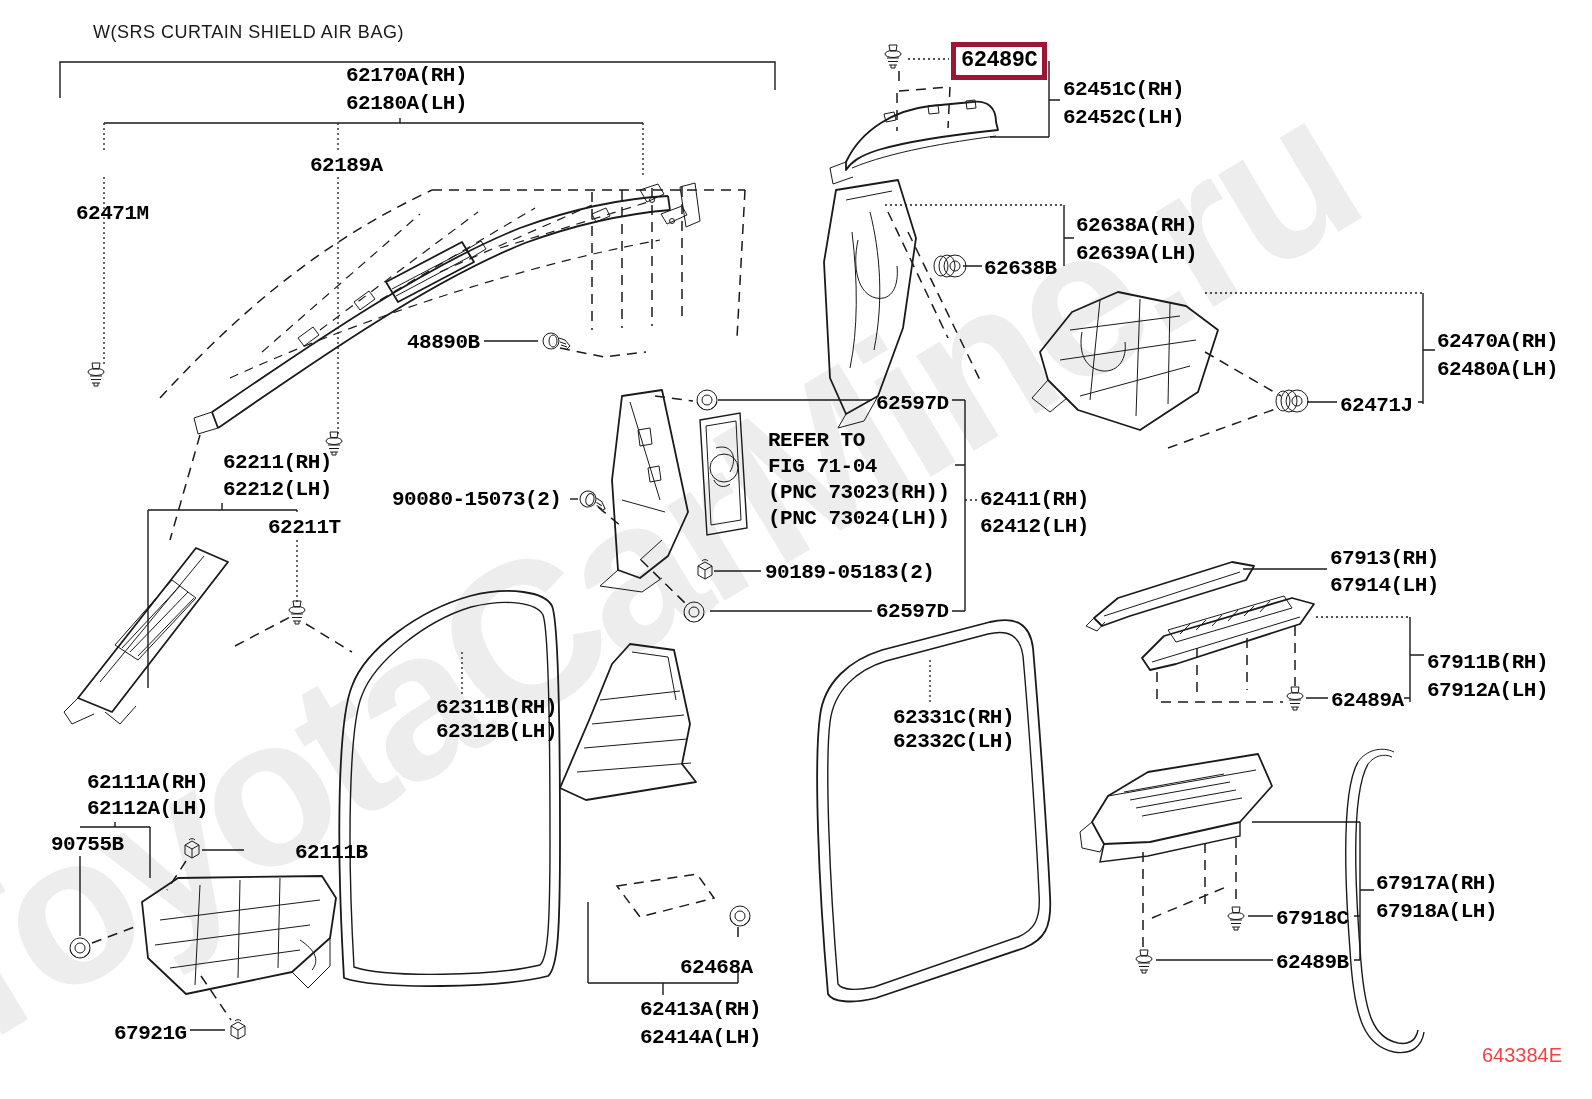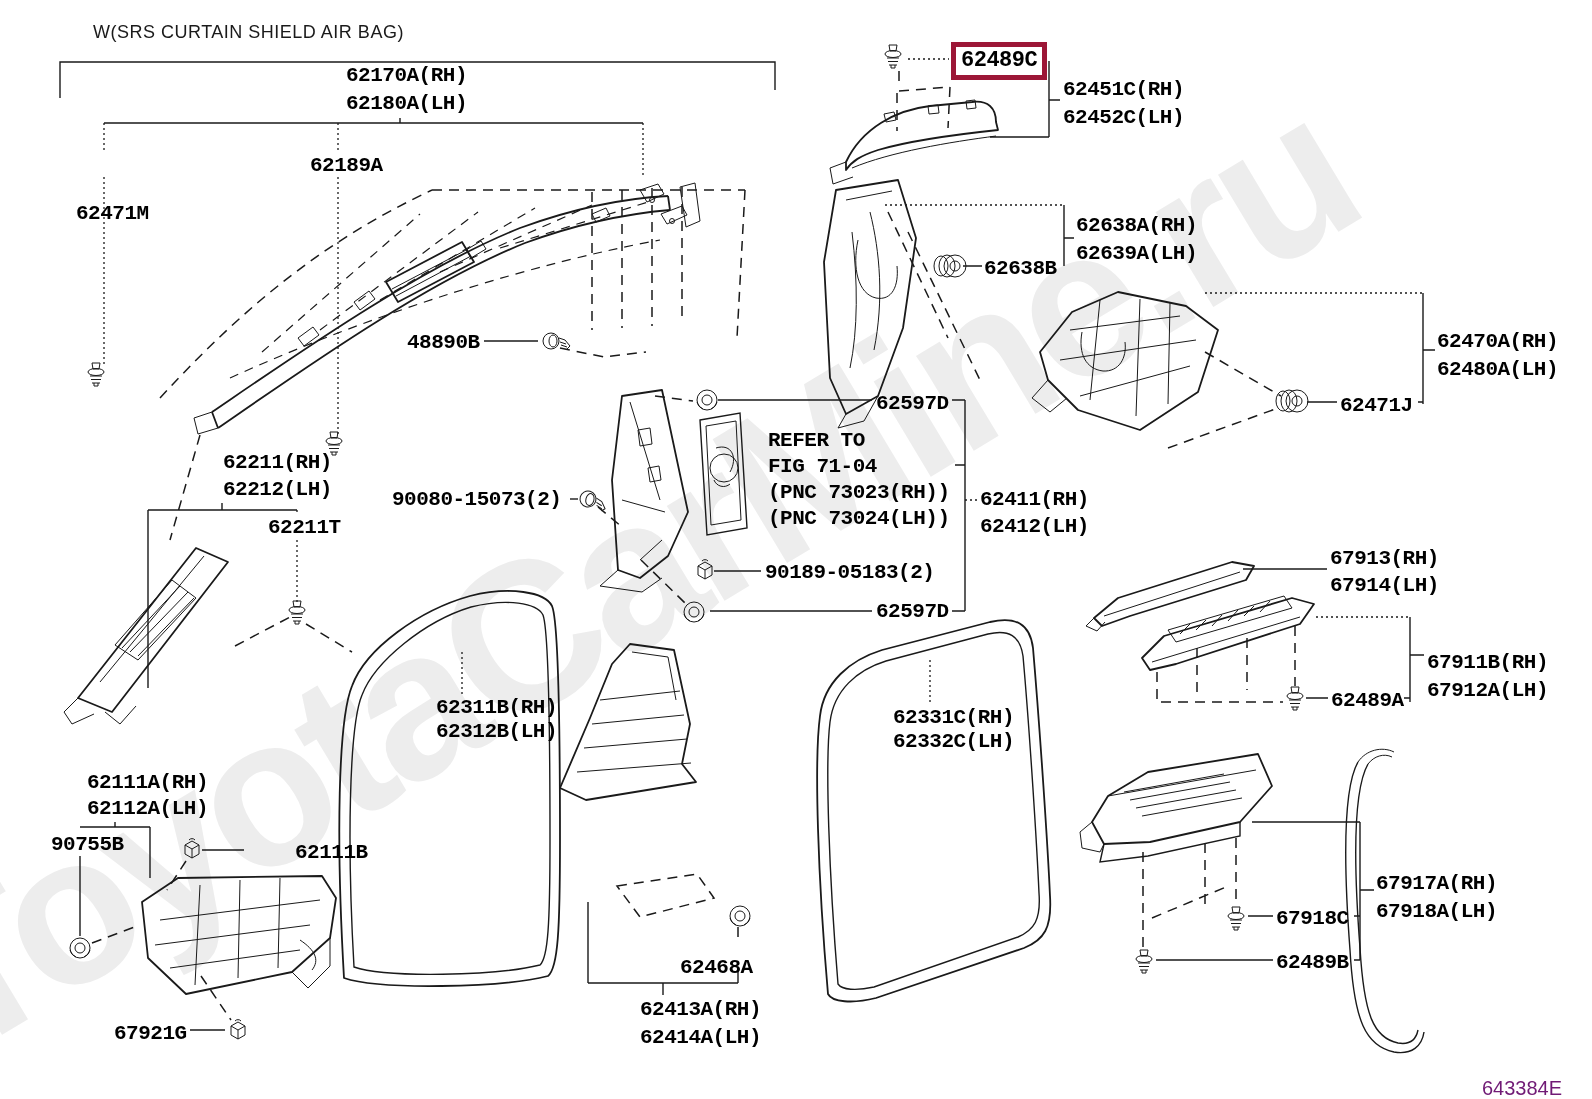--- a/index.html
+++ b/index.html
@@ -4,22 +4,22 @@
 <style>
   html,body{margin:0;padding:0;background:#fff;}
   #stage{position:relative;width:1592px;height:1099px;background:#fff;overflow:hidden;
          font-family:"Liberation Sans",sans-serif;}
   #art{position:absolute;left:0;top:0;z-index:1;}
   #labels-layer,#overlay{position:absolute;left:0;top:0;width:100%;height:100%;z-index:2;}
   .plabel{position:absolute;font-family:"Liberation Mono",monospace;font-weight:bold;
           font-size:21px;line-height:27px;letter-spacing:-0.5px;color:#000;white-space:pre;}
   .note{position:absolute;left:60px;top:22px;font-size:18px;letter-spacing:0.5px;color:#1a1a1a;
         font-family:"Liberation Sans",sans-serif;margin-left:33px;}
-  .figcode{position:absolute;left:1482px;top:1044px;font-size:20px;color:#701a75;
-        font-family:"Liberation Sans",sans-serif;margin-top:33px;}
+  .figcode{position:absolute;left:1482px;top:1044px;font-size:20px;color:#ef4444;
+        font-family:"Liberation Sans",sans-serif;}
   .hl-box{position:absolute;left:951px;top:42px;border:5px solid #9c1637;padding:1px 5px 2px 5px;
         font-family:"Liberation Mono",monospace;font-weight:bold;font-size:22px;letter-spacing:-0.5px;
         color:#000;background:#fff;}
   
   .ln{stroke:#1a1a1a;stroke-width:1.4;fill:none;}
   .ln2{stroke:#1a1a1a;stroke-width:1.8;fill:none;stroke-linejoin:round;}
   .thin{stroke:#1a1a1a;stroke-width:1;fill:none;stroke-linejoin:round;}
   .dash{stroke:#1a1a1a;stroke-width:1.5;fill:none;stroke-dasharray:10 7;}
   .dashthin{stroke:#1a1a1a;stroke-width:1.2;fill:none;stroke-dasharray:9 7;}
   .dot{stroke:#1a1a1a;stroke-width:1.3;fill:none;stroke-dasharray:2 3;}

